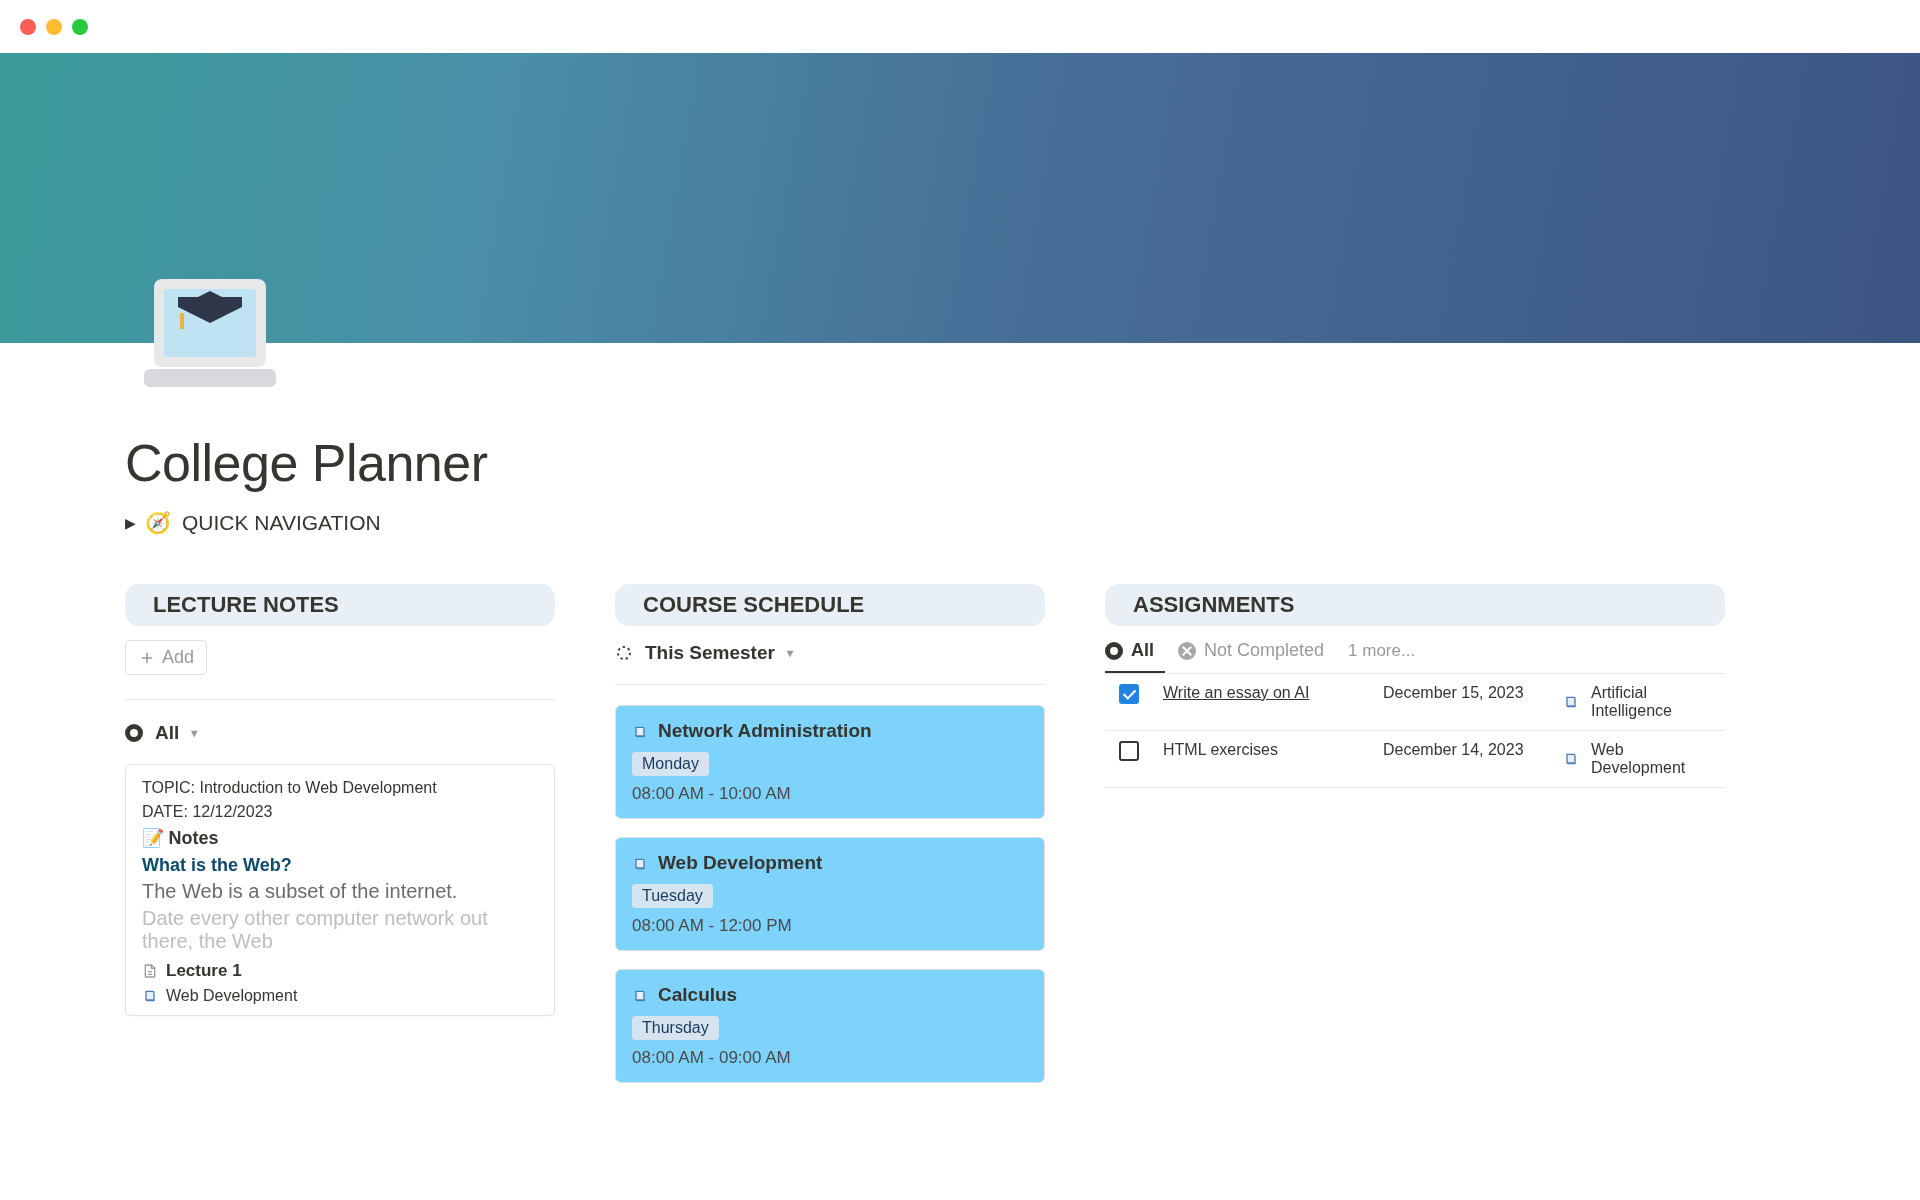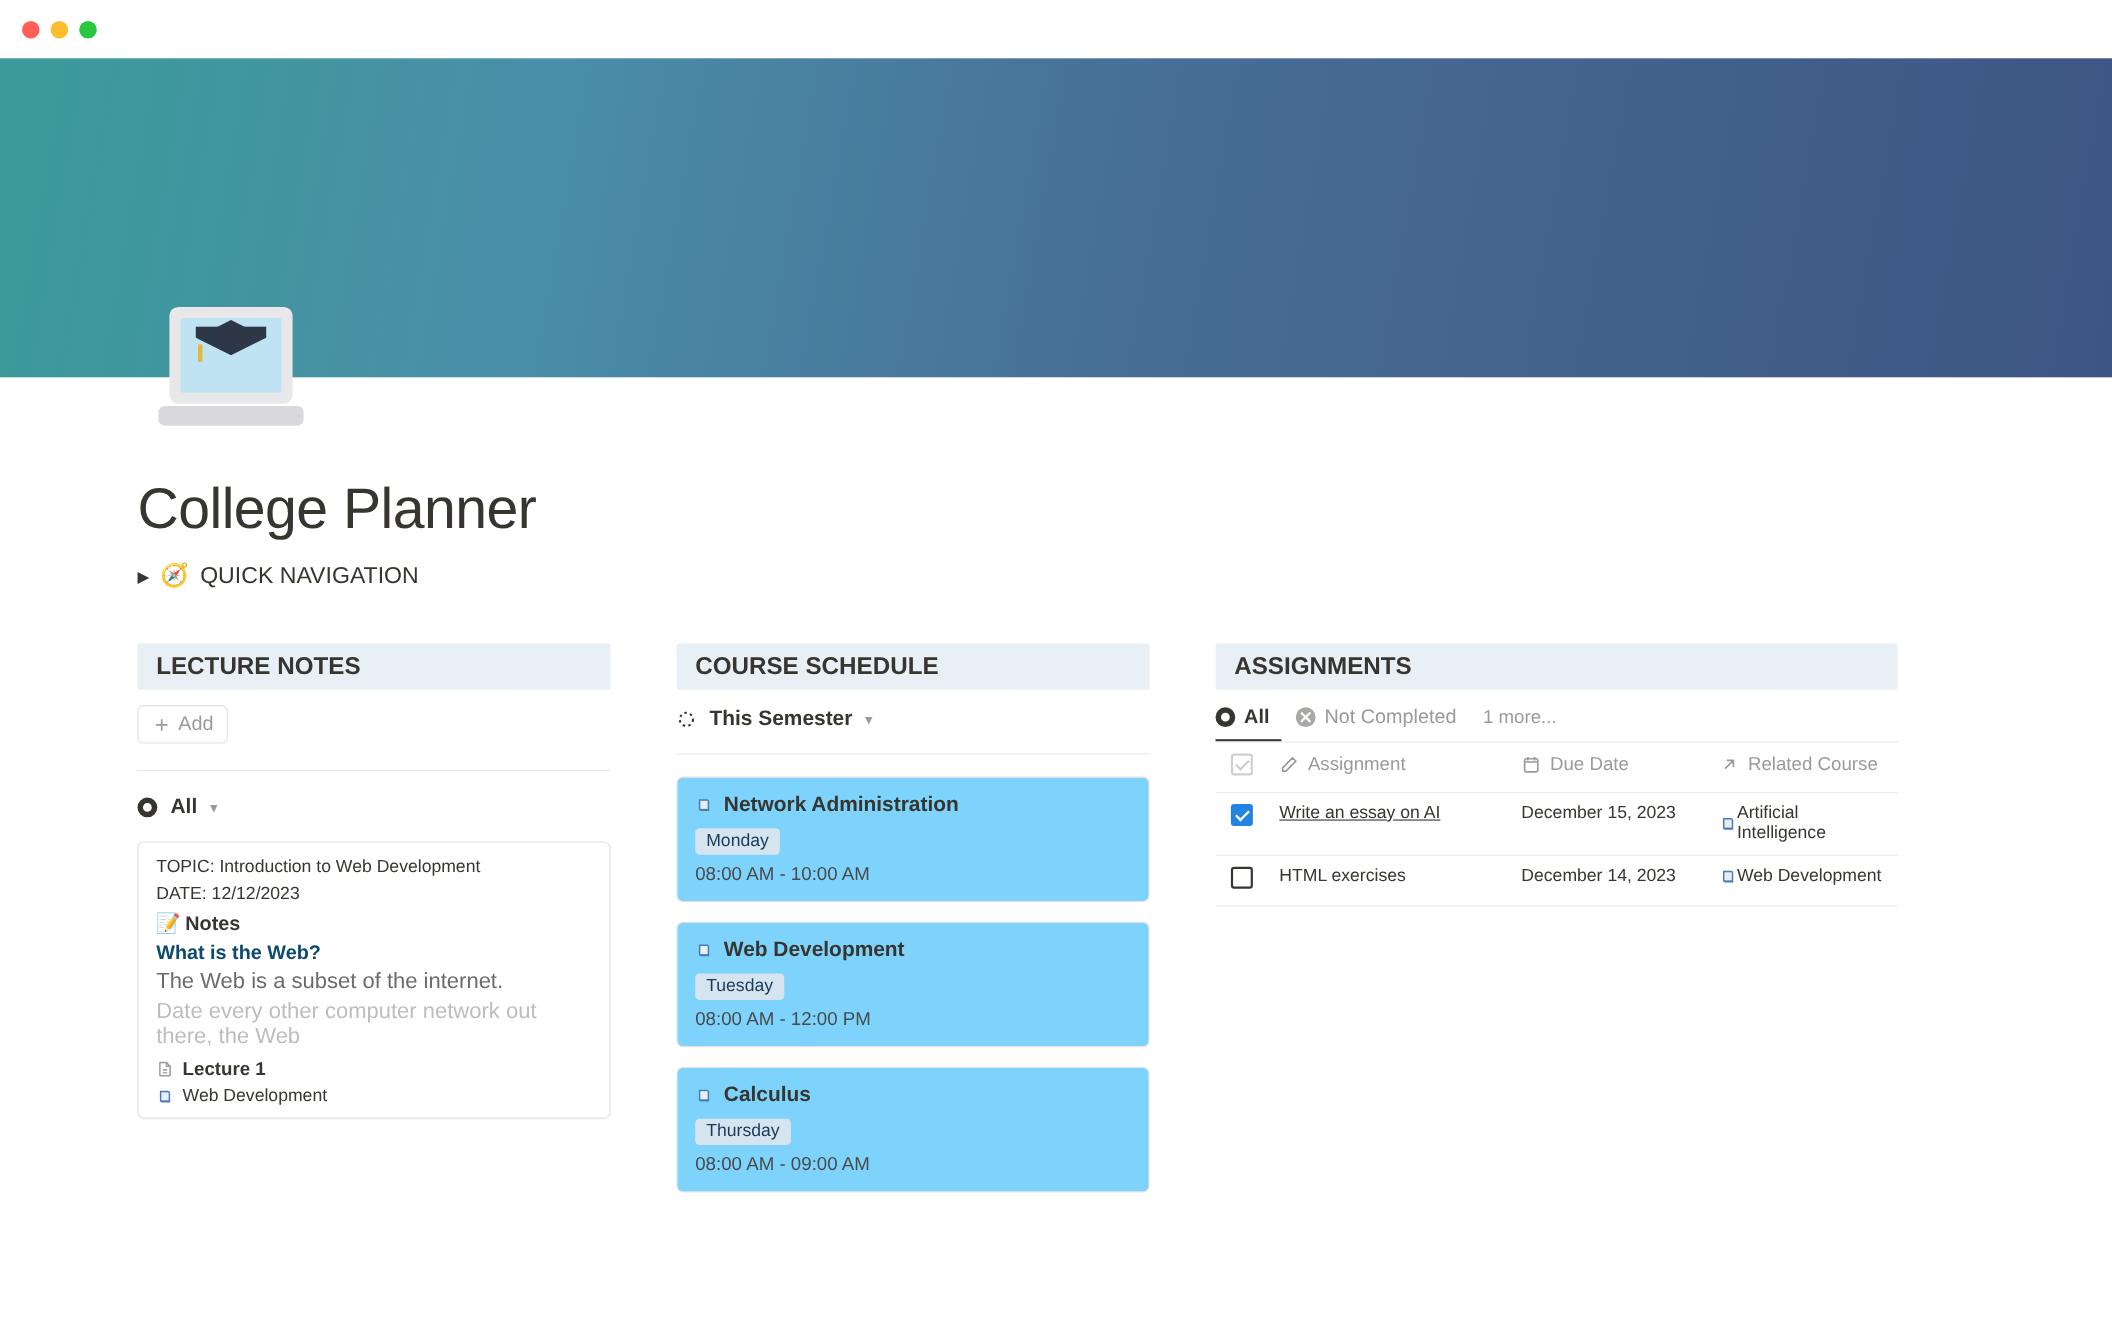--- a/index.html
+++ b/index.html
@@ -12,21 +12,21 @@
 .cover{height:290px;background:linear-gradient(100deg,#3a9b99 0%,#4a8fa8 25%,#476d96 55%,#3d5584 100%);position:relative}
 .page-icon{position:absolute;left:140px;bottom:-50px;width:140px;height:120px}
 .laptop-body{position:absolute;inset:0}
 .content{padding:90px 125px 0}
 .title{font-size:52px;font-weight:400;letter-spacing:-0.5px;margin-bottom:14px}
 .toggle{display:flex;align-items:center;gap:10px;font-size:21px;color:#37352f;padding:4px 0;cursor:pointer}
 .tri{font-size:14px;color:#37352f}
 .columns{display:flex;gap:60px;margin-top:45px}
 .col{flex:0 0 430px}
 .col.wide{flex:0 0 620px}
-.colhdr{background:#e8f0f5;padding:8px 17px;font-size:22px;font-weight:700;color:#37352f;border-radius:2px;margin-bottom:14px}
+.colhdr{background:#e8f0f5;padding:8px 28px;font-size:22px;font-weight:700;color:#37352f;border-radius:14px;margin-bottom:14px}
 .addbtn{display:inline-flex;align-items:center;gap:6px;border:1px solid #e0e0df;border-radius:5px;padding:6px 12px;color:#9b9a97;font-size:18px;margin-bottom:14px;cursor:pointer;background:#fff}
 .divider{height:1px;background:#e9e9e8;margin:10px 0 20px}
 .view-sel{display:flex;align-items:center;gap:12px;font-size:19px;font-weight:600;margin-bottom:18px;cursor:pointer;padding:2px 0}
 .radio-on{width:18px;height:18px;border:5px solid #37352f;border-radius:50%;background:#fff;flex-shrink:0}
 .chev{color:#9b9a97;font-size:12px}
 .note-card{border:1px solid #e2e2e1;border-radius:6px;padding:14px 16px 10px;background:#fff;box-shadow:0 1px 2px rgba(0,0,0,0.03)}
 .nc-line{font-size:16px;color:#37352f;margin-bottom:6px}
 .nc-head{font-size:18px;font-weight:700;display:flex;align-items:center;gap:4px;margin:6px 0}
 .nc-sub{font-size:18px;font-weight:700;color:#0c4a6e;margin:4px 0}
 .nc-body{font-size:20px;color:#6b6b6b;margin:4px 0}
@@ -52,21 +52,21 @@
 .c1{flex:0 0 48px;justify-content:center}
 .c2{flex:0 0 220px}
 .c3{flex:0 0 180px}
 .c4{flex:1}
 .chk{width:20px;height:20px;border:2px solid #37352f;border-radius:3px;background:#fff;position:relative;flex-shrink:0}
 .chk.on{background:#2383e2;border-color:#2383e2}
 .chk.on::after{content:"";position:absolute;left:5px;top:1px;width:5px;height:10px;border:solid #fff;border-width:0 2.5px 2.5px 0;transform:rotate(45deg)}
 .chk.hdr-chk{border-color:#cfcfce}
 .chk.hdr-chk::after{content:"";position:absolute;left:5px;top:1px;width:5px;height:10px;border:solid #cfcfce;border-width:0 2px 2px 0;transform:rotate(45deg)}
 .strike{text-decoration:underline}
-.rc{display:flex;align-items:center;gap:0}
+.rc{display:flex;align-items:center;gap:12px}
 .ic{width:18px;height:18px;color:#9b9a97;flex-shrink:0}
 .more{color:#9b9a97;font-size:17px}
 .x-circ{width:18px;height:18px;border-radius:50%;background:#a8a8a6;position:relative;flex-shrink:0}
 .x-circ::before,.x-circ::after{content:"";position:absolute;left:8px;top:3px;width:2px;height:12px;background:#fff}
 .x-circ::before{transform:rotate(45deg)}
 .x-circ::after{transform:rotate(-45deg)}
 </style>
 </head>
 <body>
 
@@ -203,44 +203,20 @@
         </div>
         <div class="tab">
           <span class="x-circ"></span>
           <span>Not Completed</span>
         </div>
         <div class="more">1 more...</div>
       </div>
       <div class="tab-underline"></div>
 
       <div class="tablewrap">
-        <div class="trow hdr">
-          <div class="tcell c1">
-              <span class="chk hdr-chk"></span>
-            </div>
-          <div class="tcell c2">
-            <svg class="ic" viewBox="0 0 24 24" fill="none" stroke="currentColor" stroke-width="2">
-                <path d="M4 20h4L20 8l-4-4L4 16v4z"></path>
-              </svg>
-            <span>Assignment</span>
-          </div>
-          <div class="tcell c3">
-            <svg class="ic" viewBox="0 0 24 24" fill="none" stroke="currentColor" stroke-width="2">
-                <rect x="4" y="5" width="16" height="16" rx="2"></rect>
-                <path d="M4 9h16M8 3v4M16 3v4"></path>
-              </svg>
-            <span>Due Date</span>
-          </div>
-          <div class="tcell c4">
-            <svg class="ic" viewBox="0 0 24 24" fill="none" stroke="currentColor" stroke-width="2">
-                <path d="M7 17L17 7M9 7h8v8"></path>
-              </svg>
-            <span>Related Course</span>
-          </div>
-        </div>
 
         <div class="trow">
           <div class="tcell c1">
               <span class="chk on"></span>
             </div>
           <div class="tcell c2">
               <span class="strike">Write an essay on AI</span>
             </div>
           <div class="tcell c3">
               <span>December 15, 2023</span>

